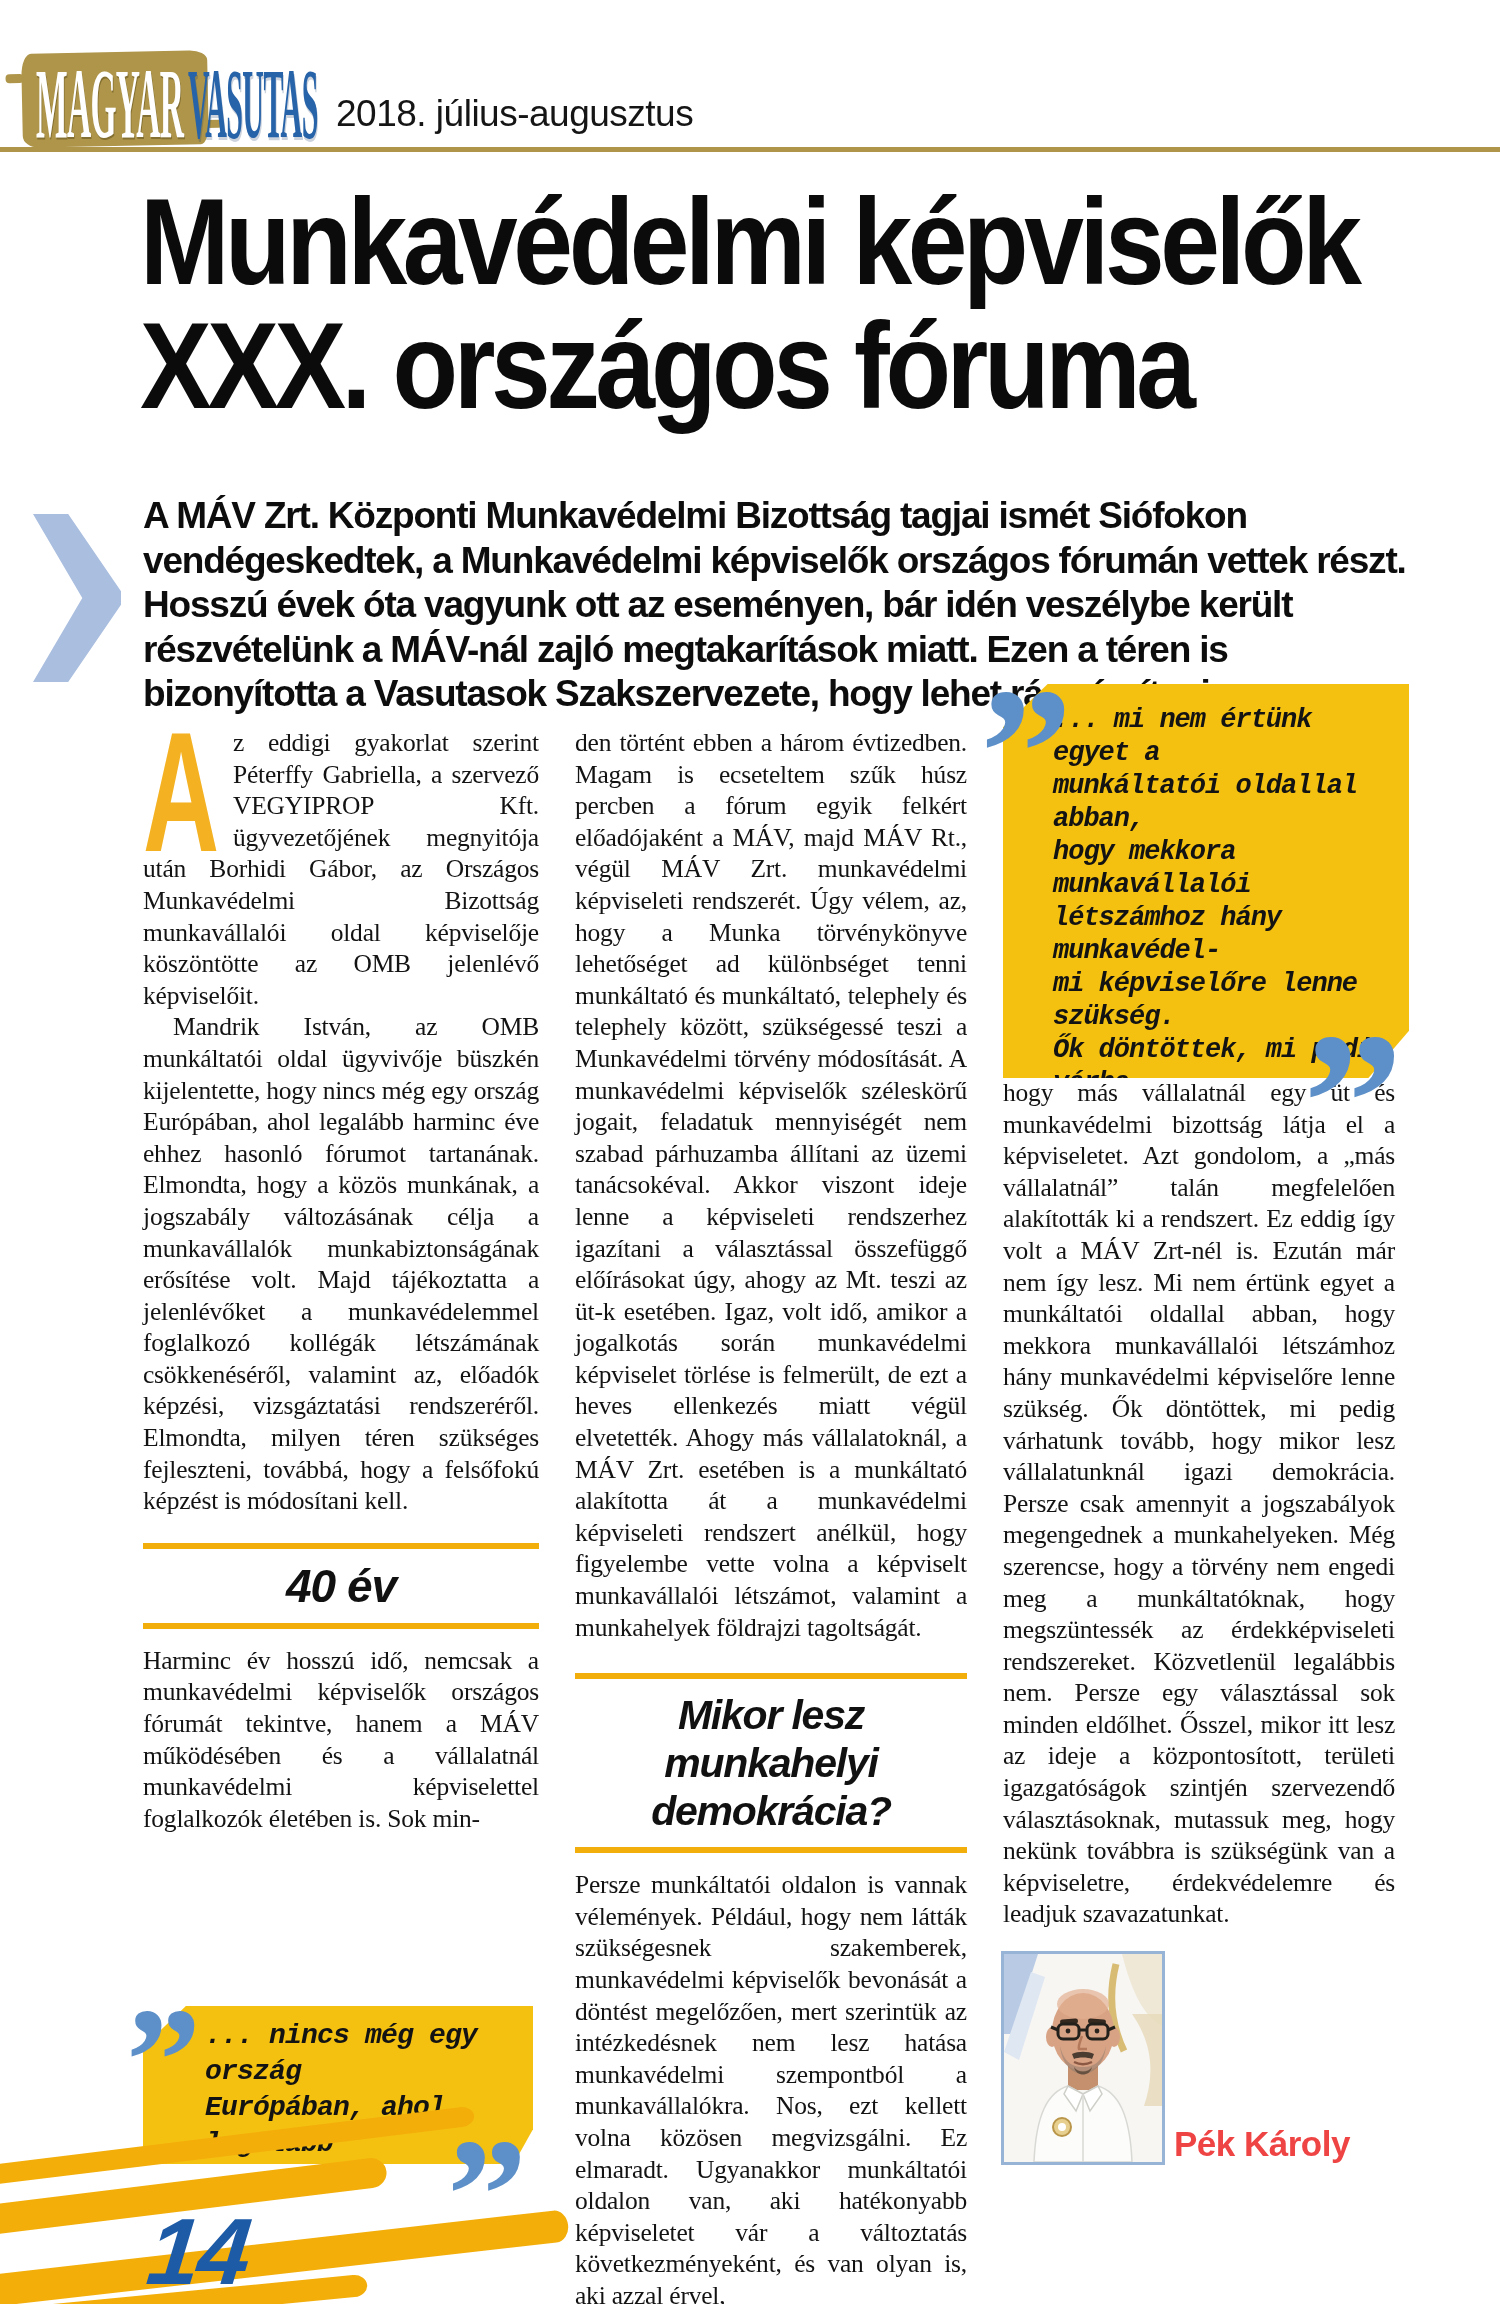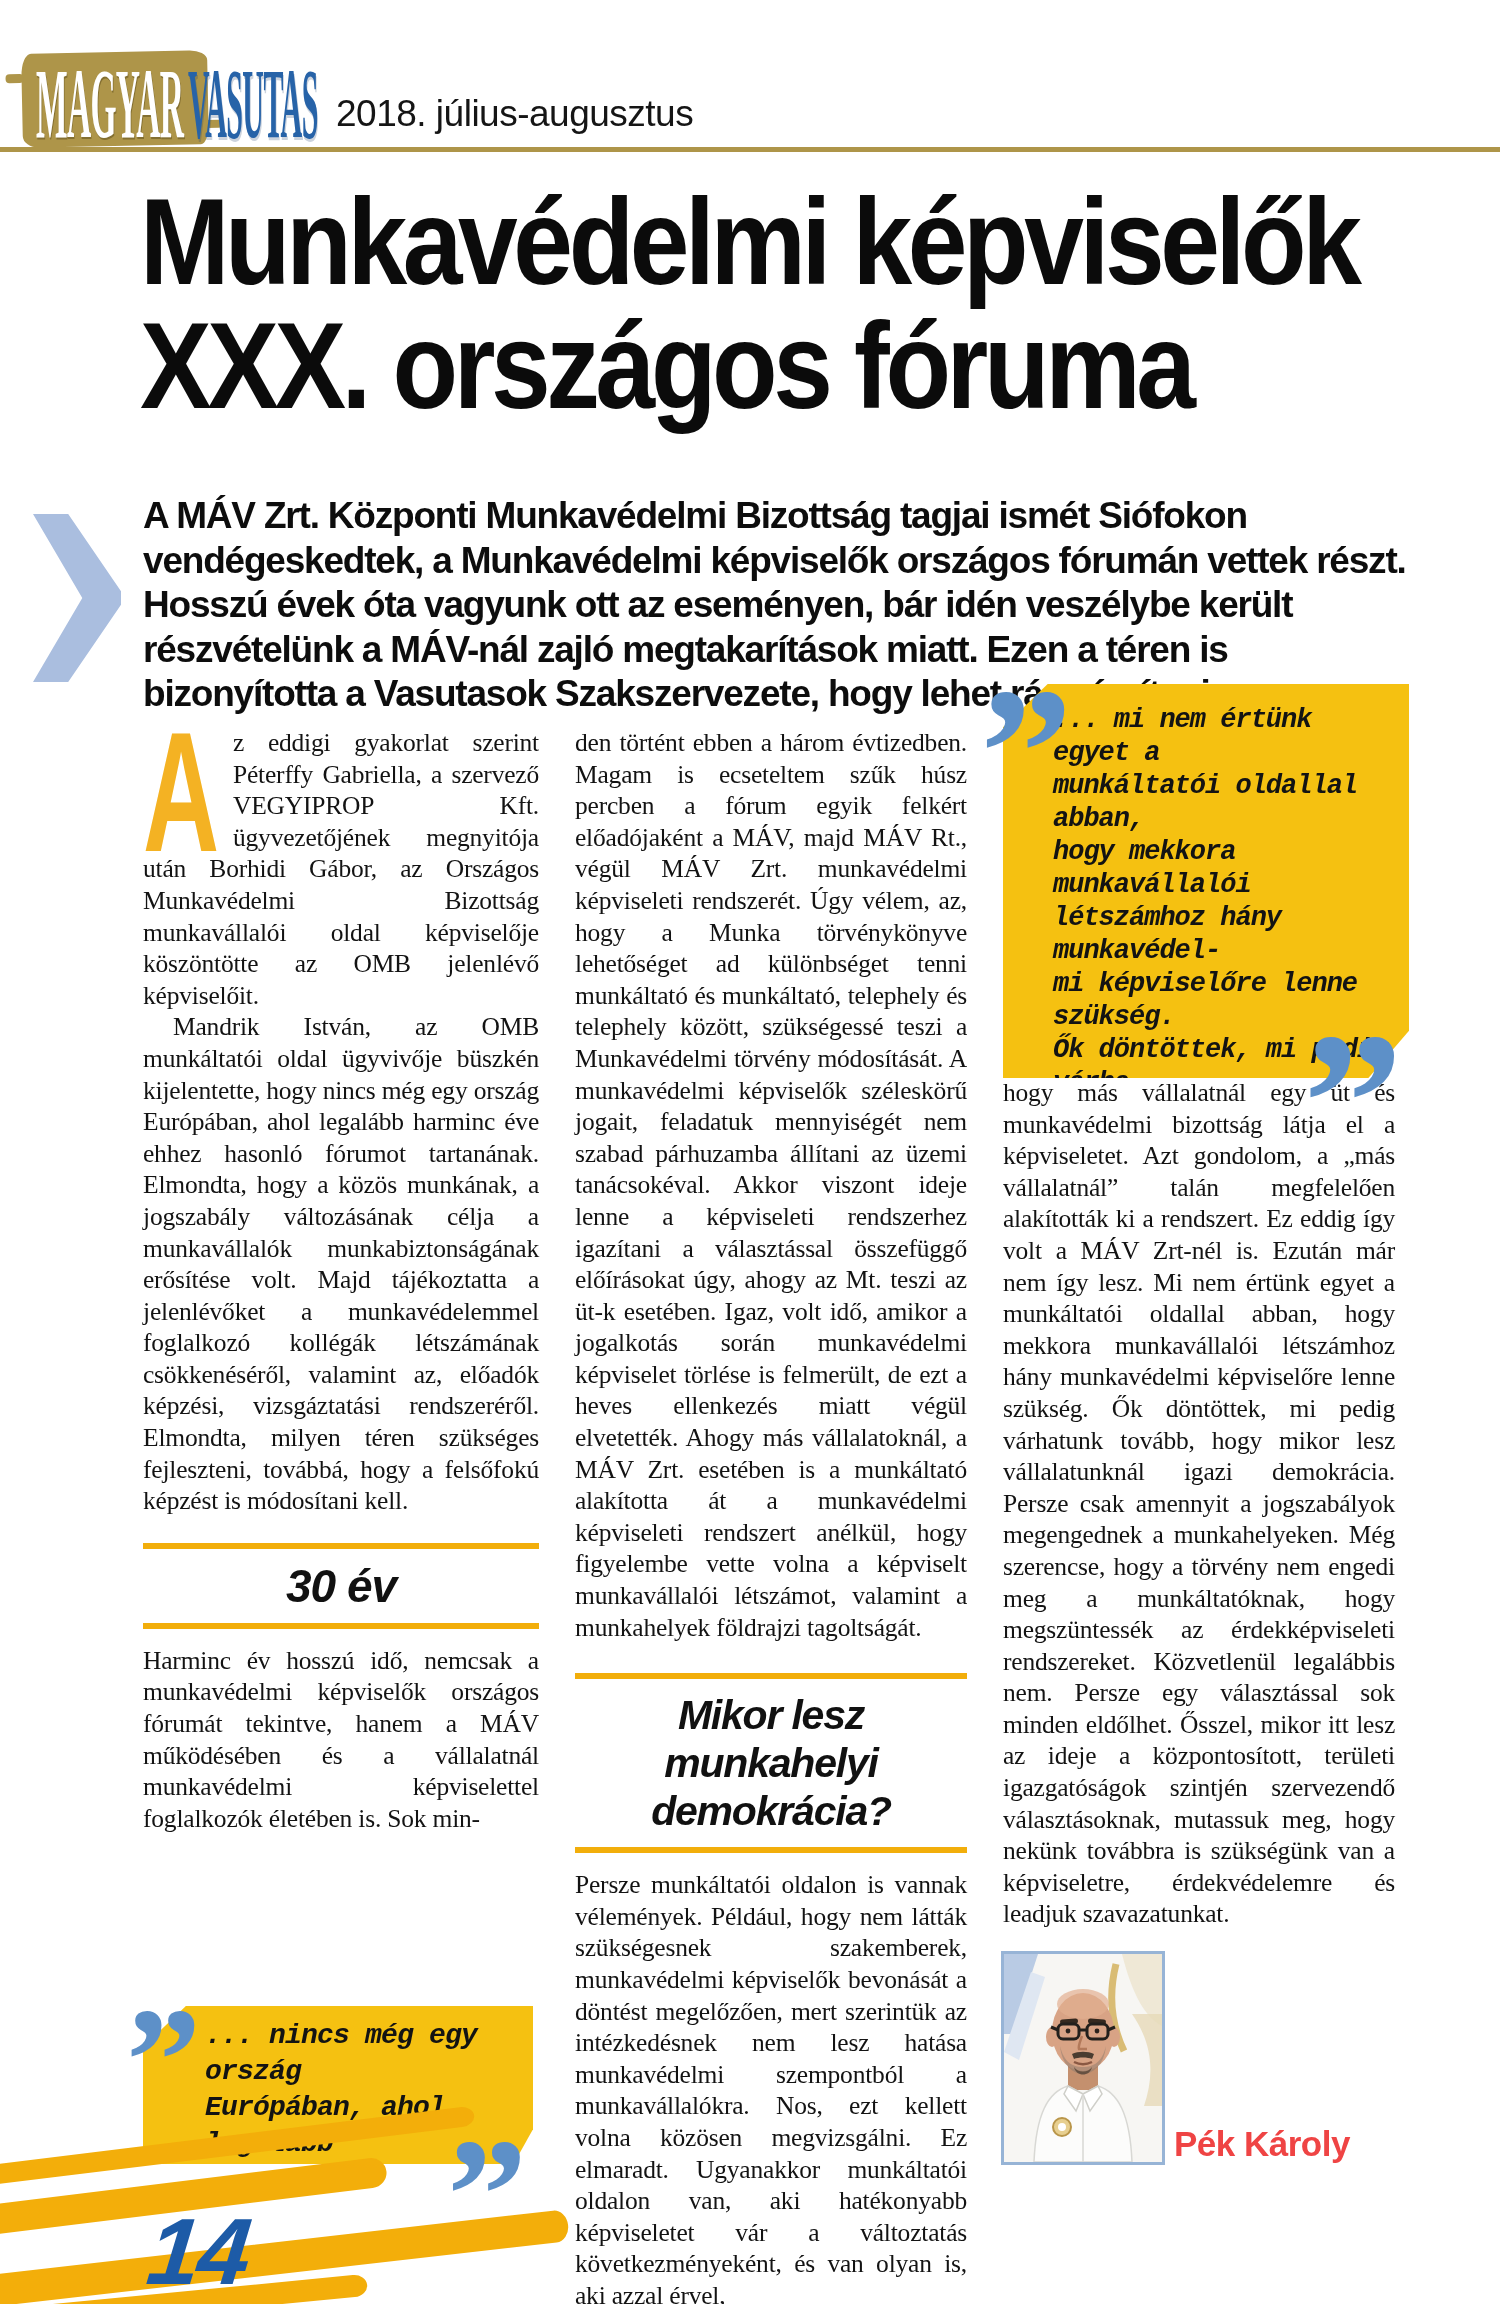--- a/index.html
+++ b/index.html
@@ -108,21 +108,21 @@
     <span class="tline">XXX. országos fóruma</span>
   </h1>
   <div class="chevron"></div>
   <p class="lead">A MÁV Zrt. Központi Munkavédelmi Bizottság tagjai ismét Siófokon vendégeskedtek, a Munkavédelmi képviselők országos fórumán vettek részt. Hosszú évek óta vagyunk ott az eseményen, bár idén veszélybe került részvételünk a MÁV-nál zajló megtakarítások miatt. Ezen a téren is bizonyította a Vasutasok Szakszervezete, hogy lehet rá számítani.</p>
 
   <div class="col col1">
     <p><span class="dropcap">A</span><span>z eddigi gyakorlat szerint Péterffy Gabriella, a szervező VEGYIPROP Kft. ügyvezetőjének megnyitója után Borhidi Gábor, az Országos Munkavédelmi Bizottság munkavállalói oldal képviselője köszöntötte az OMB jelenlévő képviselőit.</span></p>
     <p class="indent">Mandrik István, az OMB munkáltatói oldal ügyvivője büszkén kijelentette, hogy nincs még egy ország Európában, ahol legalább harminc éve ehhez hasonló fórumot tartanának. Elmondta, hogy a közös munkának, a jogszabály változásának célja a munkavállalók munkabiztonságának erősítése volt. Majd tájékoztatta a jelenlévőket a munkavédelemmel foglalkozó kollégák létszámának csökkenéséről, valamint az, előadók képzési, vizsgáztatási rendszeréről. Elmondta, milyen téren szükséges fejleszteni, továbbá, hogy a felsőfokú képzést is módosítani kell.</p>
     <div class="sec-head">
       <div class="sec-rule"></div>
-      <div class="sec-title">30 év</div>
+      <div class="sec-title">40 év</div>
       <div class="sec-rule"></div>
     </div>
     <p>Harminc év hosszú idő, nemcsak a munkavédelmi képviselők országos fórumát tekintve, hanem a MÁV működésében és a vállalatnál munkavédelmi képviselettel foglalkozók életében is. Sok min-</p>
   </div>
 
   <div class="col col2">
     <p>den történt ebben a három évtizedben. Magam is ecseteltem szűk húsz percben a fórum egyik felkért előadójaként a MÁV, majd MÁV Rt., végül MÁV Zrt. munkavédelmi képviseleti rendszerét. Úgy vélem, az, hogy a Munka törvénykönyve lehetőséget ad különbséget tenni munkáltató és munkáltató, telephely és telephely között, szükségessé teszi a Munkavédelmi törvény módosítását. A munkavédelmi képviselők széleskörű jogait, feladatuk mennyiségét nem szabad párhuzamba állítani az üzemi tanácsokéval. Akkor viszont ideje lenne a képviseleti rendszerhez igazítani a választással összefüggő előírásokat úgy, ahogy az Mt. teszi az üt-k esetében. Igaz, volt idő, amikor a jogalkotás során munkavédelmi képviselet törlése is felmerült, de ezt a heves ellenkezés miatt végül elvetették. Ahogy más vállalatoknál, a MÁV Zrt. esetében is a munkáltató alakította át a munkavédelmi képviseleti rendszert anélkül, hogy figyelembe vette volna a képviselt munkavállalói létszámot, valamint a munkahelyek földrajzi tagoltságát.</p>
     <div class="sec-head">
       <div class="sec-rule"></div>
       <div class="sec-title">Mikor lesz munkahelyi demokrácia?</div>

